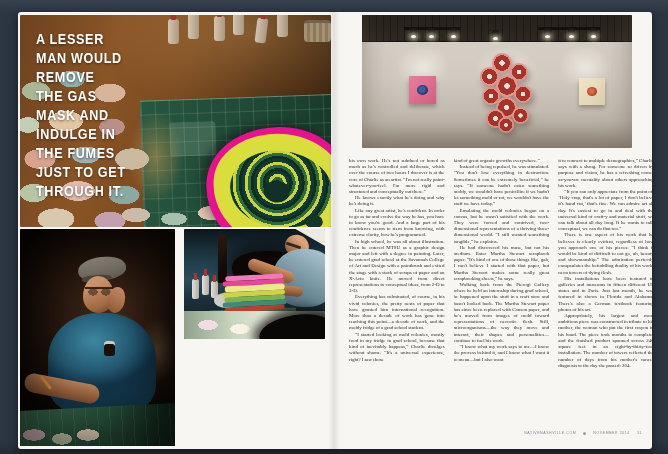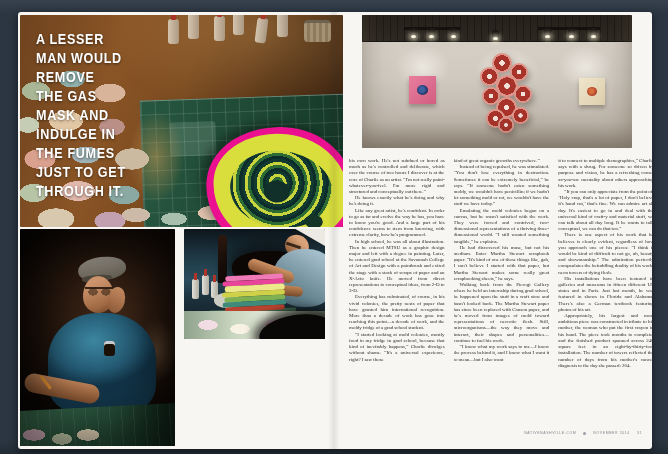--- a/index.html
+++ b/index.html
@@ -9,21 +9,21 @@
   .spread{position:absolute;left:18px;top:12px;width:634px;height:437px;background:#f7f6f3;
     border-radius:3px;box-shadow:0 3px 10px rgba(0,0,0,.5);}
   .fold{position:absolute;left:310px;top:0;width:12px;height:100%;
     background:linear-gradient(90deg,transparent,rgba(40,40,40,.10) 50%,transparent);}
   .photo{position:absolute;overflow:hidden;border-radius:1px;}
 
   
   .studio{left:2px;top:3px;width:311px;height:212px;
     background:
       radial-gradient(220px 120px at 75% 8%, rgba(255,200,120,.25), transparent 70%),
-      linear-gradient(105deg,#6f431f 0%,#8a5526 28%,#7a4a20 48%,#4e2d12 72%,#2e1a0c 100%); padding-left: 12px;}
+      linear-gradient(105deg,#6f431f 0%,#8a5526 28%,#7a4a20 48%,#4e2d12 72%,#2e1a0c 100%);}
   .mat{position:absolute;left:122px;top:82px;width:210px;height:140px;transform:rotate(-2deg);
     background:
       repeating-linear-gradient(0deg,rgba(255,255,255,.12) 0 1px,transparent 1px 14px),
       repeating-linear-gradient(90deg,rgba(255,255,255,.12) 0 1px,transparent 1px 14px),
       linear-gradient(100deg,#275740,#1d4632 60%,#123023);
     border:1px solid rgba(230,255,240,.28);}
   .mat-label{position:absolute;left:28px;top:22px;width:46px;height:34px;
     background:rgba(220,235,220,.16);border-radius:3px;}
   .crumbs{position:absolute;left:108px;top:96px;width:56px;height:92px;
     background:radial-gradient(closest-side,rgba(196,152,84,.55),rgba(196,152,84,.18) 70%,transparent);}

